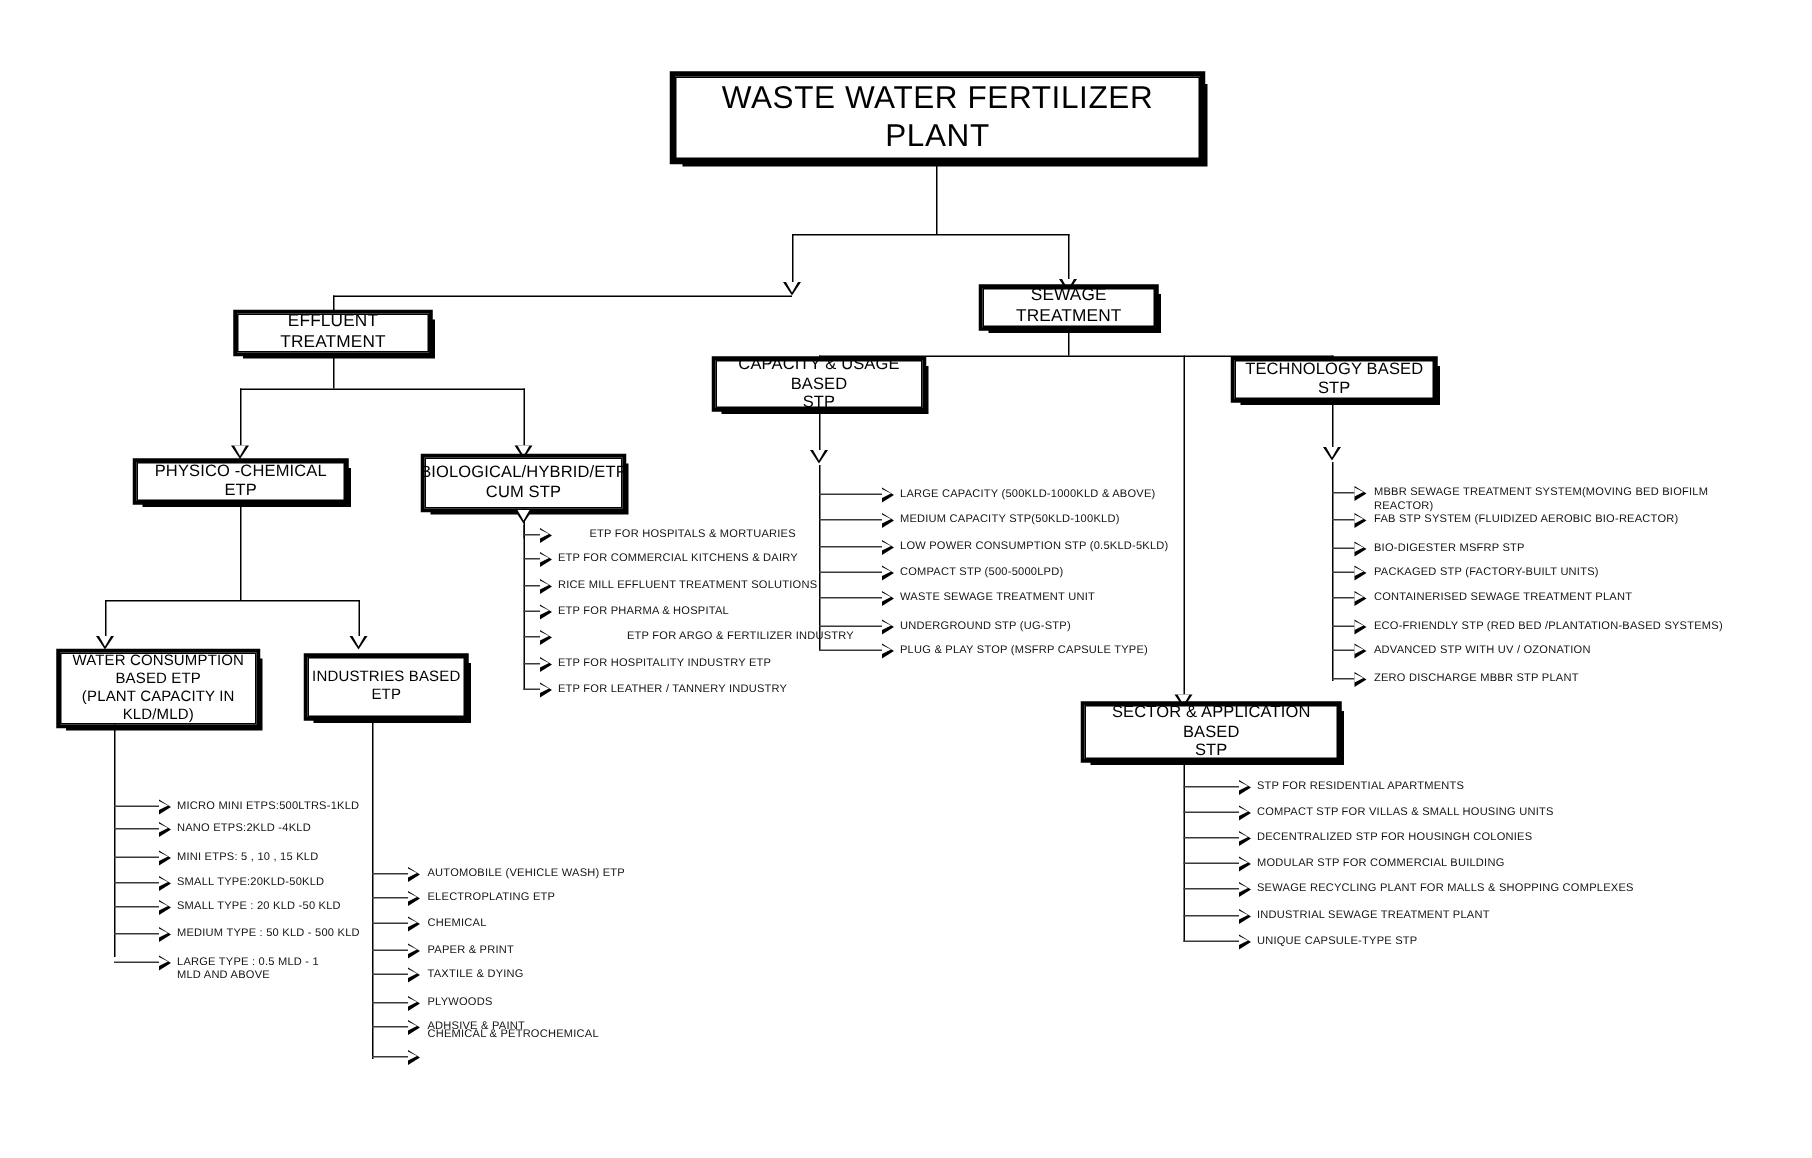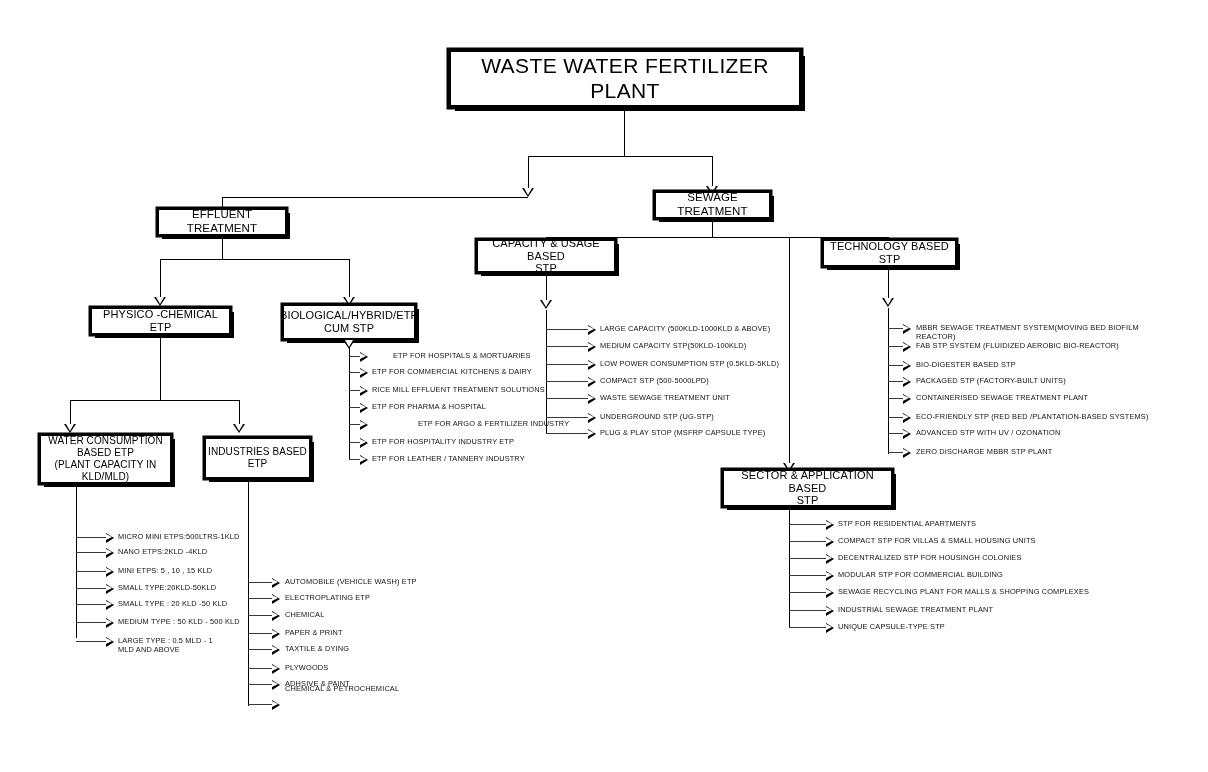--- a/index.html
+++ b/index.html
@@ -230,21 +230,21 @@
 REACTOR)</div>
       <div class="ln hl thin" style="left: 888px; top: 346px; width: 15px;"></div>
       <div class="arrow-r" style="left: 903px; top: 341.5px;">
         <i></i>
       </div>
       <div class="leaf" style="left: 916px; top: 341px;">FAB STP SYSTEM (FLUIDIZED AEROBIC BIO-REACTOR)</div>
       <div class="ln hl thin" style="left: 888px; top: 365px; width: 15px;"></div>
       <div class="arrow-r" style="left: 903px; top: 360.5px;">
         <i></i>
       </div>
-      <div class="leaf" style="left: 916px; top: 360px;">BIO-DIGESTER BASED STP</div>
+      <div class="leaf" style="left: 916px; top: 360px;">BIO-DIGESTER MSFRP STP</div>
       <div class="ln hl thin" style="left: 888px; top: 381px; width: 15px;"></div>
       <div class="arrow-r" style="left: 903px; top: 376.5px;">
         <i></i>
       </div>
       <div class="leaf" style="left: 916px; top: 376px;">PACKAGED STP (FACTORY-BUILT UNITS)</div>
       <div class="ln hl thin" style="left: 888px; top: 398px; width: 15px;"></div>
       <div class="arrow-r" style="left: 903px; top: 393.5px;">
         <i></i>
       </div>
       <div class="leaf" style="left: 916px; top: 393px;">CONTAINERISED SEWAGE TREATMENT PLANT</div>

